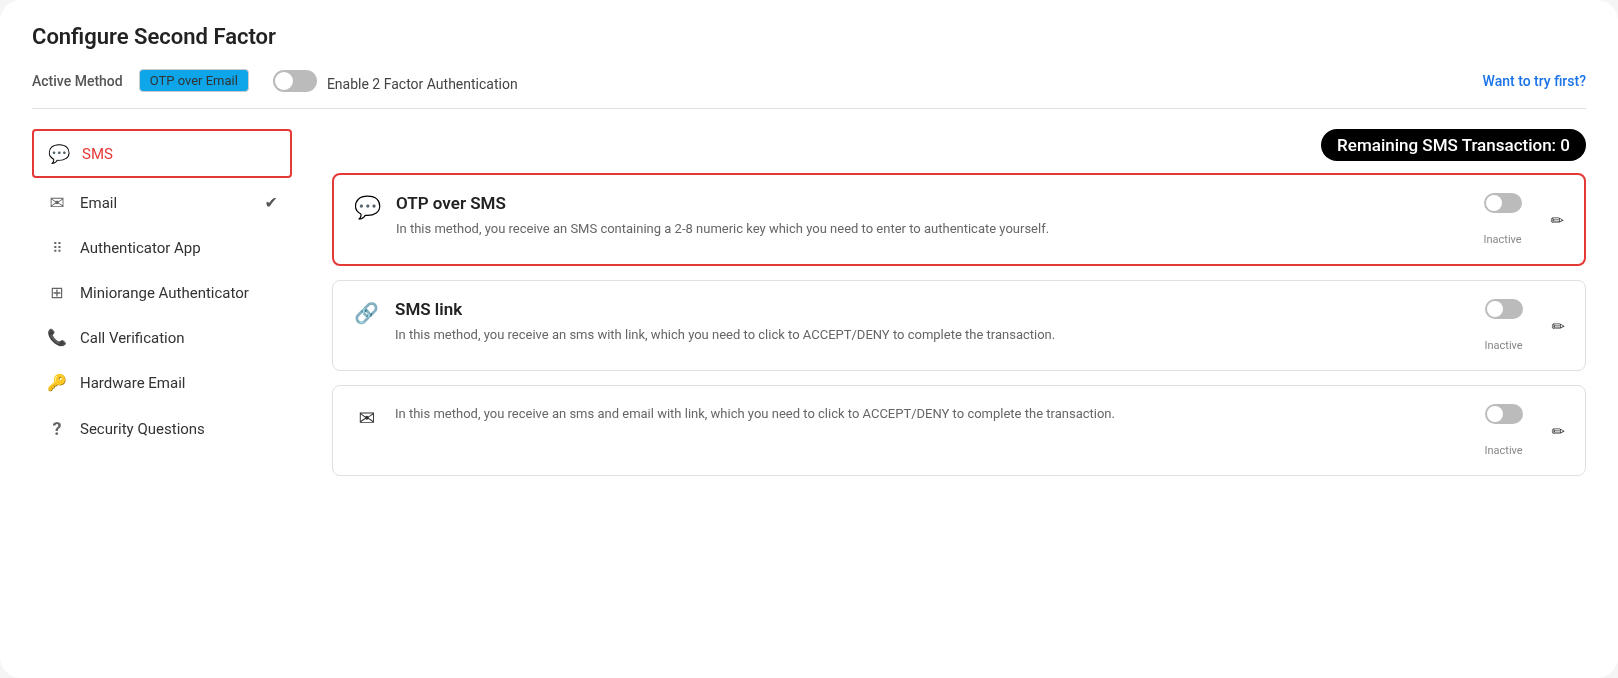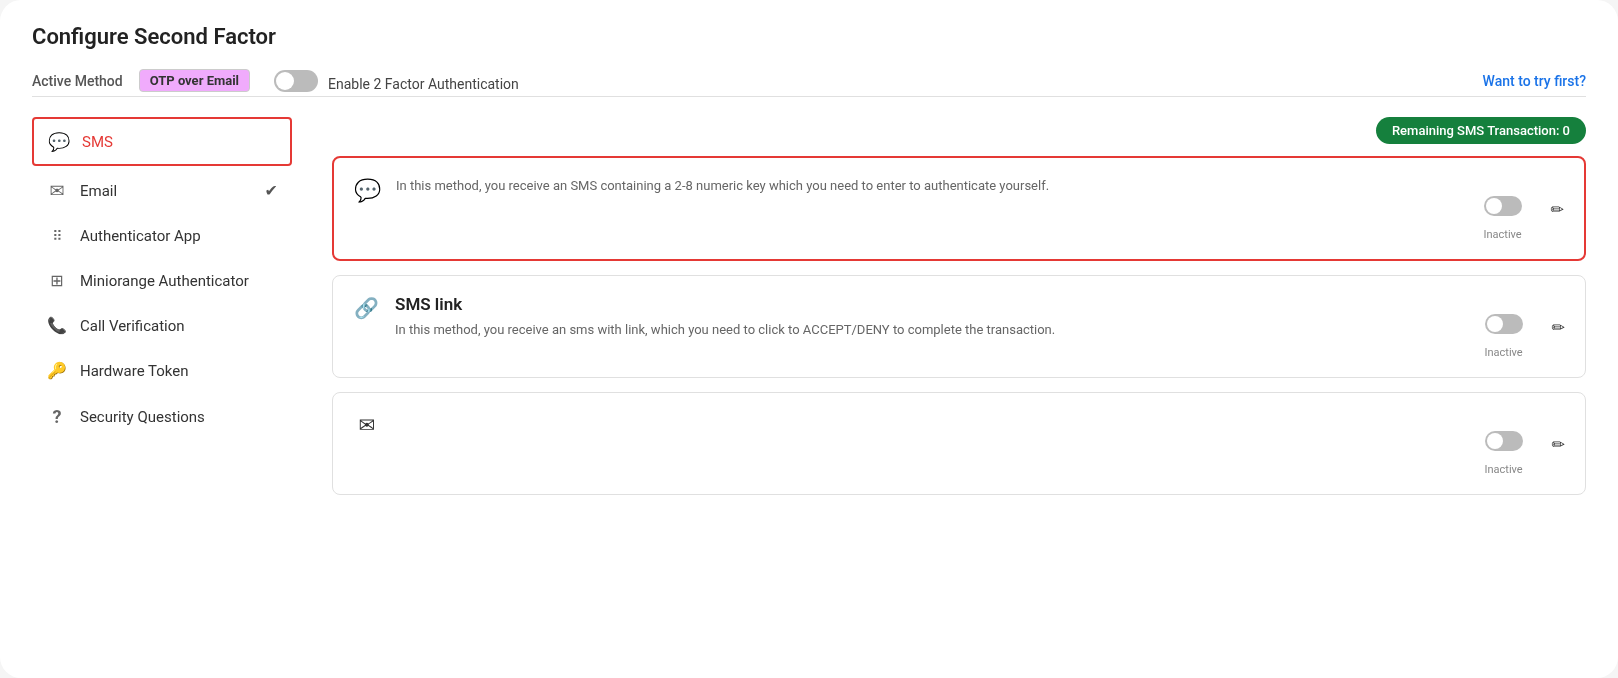--- a/index.html
+++ b/index.html
@@ -18,37 +18,37 @@
     .page-title {
       font-size: 22px;
       font-weight: 600;
       color: #222;
       margin-bottom: 20px;
     }
     .header-bar {
       display: flex;
       align-items: center;
       gap: 16px;
-      padding-bottom: 4px;
+      padding-bottom: 16px;
       border-bottom: 1px solid #e0e0e0;
       margin-bottom: 20px;
       position: relative;
     }
     .active-method-label {
       font-size: 14px;
       color: #555;
       font-weight: 500;
     }
     .active-method-value {
-      background: #f0abfc;
+      background: #0ea5e9;
       border: 1px solid #ccc;
       border-radius: 4px;
       padding: 3px 10px;
       font-size: 13px;
-      font-weight: 700;
+      font-weight: 400;
       color: #333;
     }
     .toggle-wrapper {
       display: flex;
       align-items: flex-end;
       gap: 10px;
       margin-left: 8px;
     }
     .toggle {
       position: relative;
@@ -127,25 +127,25 @@
       margin-left: auto;
       color: #555;
       font-size: 16px;
     }
     
     .content-area {
       flex: 1;
       padding-left: 20px;
     }
     .remaining-sms {
-      background: #15803d;
+      background: #000000;
       color: #fff;
       border-radius: 20px;
       padding: 6px 16px;
-      font-size: 13px;
+      font-size: 17px;
       font-weight: 500;
       display: inline-block;
       margin-bottom: 12px;
       float: right;
     }
     .content-area-inner {
       clear: both;
     }
     
     .method-card {
@@ -180,23 +180,22 @@
     }
     .method-desc {
       font-size: 13px;
       color: #666;
       line-height: 1.5;
     }
     .method-controls {
       display: flex;
       flex-direction: column;
       align-items: center;
-      gap: 12px;
+      gap: 20px;
       min-width: 60px;
-      margin-top: 20px;
     }
     .method-toggle {
       position: relative;
       width: 38px;
       height: 20px;
       background: #bbb;
       border-radius: 10px;
       cursor: pointer;
     }
     .method-toggle::after {
@@ -267,38 +266,39 @@
         <span class="item-label">Miniorange Authenticator</span>
       </div>
 
       <div class="sidebar-item">
         <span class="icon" style="font-size:16px">📞</span>
         <span class="item-label">Call Verification</span>
       </div>
 
       <div class="sidebar-item">
         <span class="icon" style="font-size:16px">🔑</span>
-        <span class="item-label">Hardware Token</span>
+        <span class="item-label">Hardware Email</span>
       </div>
 
       <div class="sidebar-item">
         <span class="icon" style="font-weight:bold;font-size:18px;color:#666">?</span>
         <span class="item-label">Security Questions</span>
       </div>
     </div>
 
     <div class="content-area">
       <div>
         <span class="remaining-sms">Remaining SMS Transaction: 0</span>
       </div>
       <div class="content-area-inner">
 
         <div class="method-card active-card">
           <span class="method-icon">💬</span>
           <div class="method-info">
+            <div class="method-title">OTP over SMS</div>
             <div class="method-desc">In this method, you receive an SMS containing a 2-8 numeric key which you need to enter to authenticate yourself.</div>
           </div>
           <div class="method-card-right">
             <div class="method-controls">
               <div class="method-toggle"></div>
               <span class="inactive-label">Inactive</span>
             </div>
             <span class="edit-icon">✏</span>
           </div>
         </div>
@@ -314,20 +314,21 @@
               <div class="method-toggle"></div>
               <span class="inactive-label">Inactive</span>
             </div>
             <span class="edit-icon">✏</span>
           </div>
         </div>
 
         <div class="method-card">
           <span class="method-icon" style="font-size:20px">✉</span>
           <div class="method-info">
+            <div class="method-desc">In this method, you receive an sms and email with link, which you need to click to ACCEPT/DENY to complete the transaction.</div>
           </div>
           <div class="method-card-right">
             <div class="method-controls">
               <div class="method-toggle"></div>
               <span class="inactive-label">Inactive</span>
             </div>
             <span class="edit-icon">✏</span>
           </div>
         </div>
 

